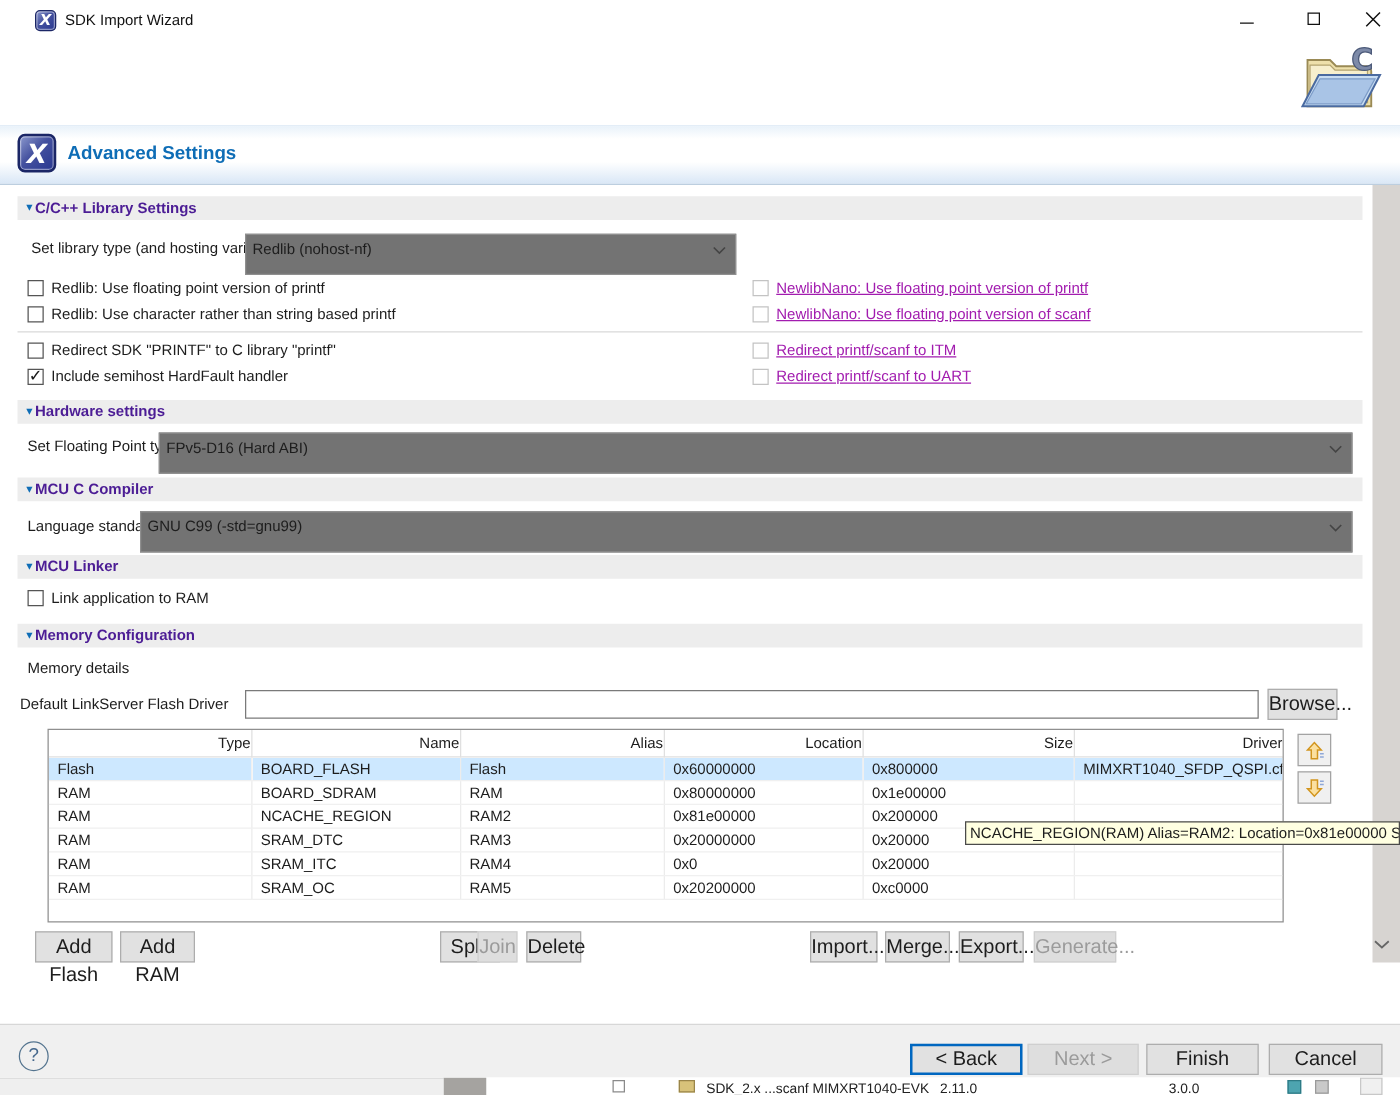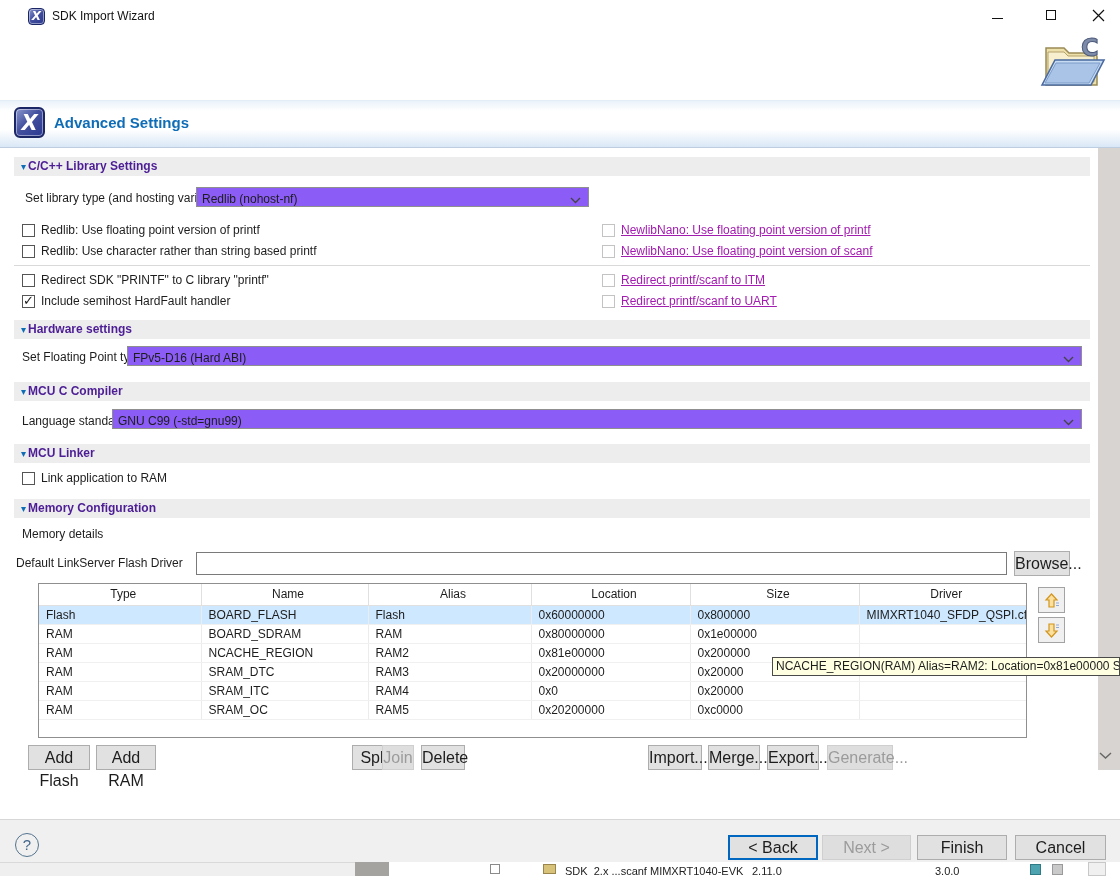--- a/index.html
+++ b/index.html
@@ -38,21 +38,21 @@
   .xicon.big { position:absolute; left:14px; top:6px; width:31px; height:31px; font-size:21px; line-height:28px; border-radius:6px; border-width:2px; }
   .htitle { position:absolute; left:54px; top:13px; font-size:15px; font-weight:bold; color:#0e6db6; }
 
   
   .secbar { position:absolute; left:14px; width:1076px; height:19px; background:#ededed; color:#4c1d95; font-weight:bold; line-height:19px; padding-left:14px; cursor:default; }
   .secbar::before { content:"▾"; position:absolute; left:7px; top:0; font-size:10px; color:#0e6db6; }
 
   .lbl { position:absolute; white-space:nowrap; }
 
   
-  .combo { position:absolute; height:20px; background:#8b5cf6; border:1px solid #8f8f8f; line-height:22px; padding-left:5px; white-space:nowrap; cursor:default; }
+  .combo { position:absolute; height:33px; background:#737373; border:1px solid #8f8f8f; line-height:22px; padding-left:5px; white-space:nowrap; cursor:default; }
   .combo svg { position:absolute; right:7px; top:9px; }
 
   
   .cbrow { position:absolute; height:16px; display:flex; align-items:center; white-space:nowrap; }
   .cb { display:inline-block; width:13px; height:13px; border:1px solid #555; background:#fff; position:relative; margin-right:6px; flex:0 0 13px; }
   .cb.checked::after { content:"✓"; position:absolute; left:0px; top:-3px; font-size:13px; font-weight:bold; color:#1a1a1a; }
   .cbrow.disabled .cb { border-color:#c3c3c3; }
   .cbrow.disabled span.t { color:#a21caf;text-decoration:underline; }
   .divider { position:absolute; left:14px; top:265px; width:1076px; border-top:1px solid #d9d9d9; }
 
@@ -60,21 +60,21 @@
   .tinput { position:absolute; background:#fff; border:1px solid #7a7a7a; height:23px; padding:0 4px; font-family:inherit; font-size:12px; }
 
   
   .btn { position:absolute; height:25px; background:#e1e1e1; border:1px solid #adadad; font-family:inherit; font-size:16px; color:#1d1d1d; text-align:center; line-height:23px; cursor:default; }
   .btn.disabled { background:#dedede; border-color:#cfcfcf; color:#9b9b9b; }
   .btn.focused { border:2px solid #0067c0; line-height:21px; }
 
   
   .memtable-wrap { position:absolute; left:38px; top:583px; width:989px; height:155px; border:1px solid #8f8f8f; background:#fff; overflow:hidden; }
   table.mem { border-collapse:collapse; table-layout:fixed; width:987px; }
-  table.mem th { height:21px; font-weight:normal; text-align:center; padding-left:7px; border-right:1px solid #e0e0e0; border-bottom:1px solid #e0e0e0; background:#fff; overflow:hidden; white-space:nowrap; }
+  table.mem th { height:21px; font-weight:normal; text-align:right; padding-left:7px; border-right:1px solid #e0e0e0; border-bottom:1px solid #e0e0e0; background:#fff; overflow:hidden; white-space:nowrap; }
   table.mem td { height:19px; padding-left:7px; border-right:1px solid #ececec; border-bottom:1px solid #f0f0f0; overflow:hidden; white-space:nowrap; }
   table.mem th:last-child, table.mem td:last-child { border-right:none; }
   tr.selected td { background:#cde8ff; }
 
   .movebtn { position:absolute; left:1038px; width:27px; height:26px; background:#f0f0f0; border:1px solid #a3a3a3; display:flex; align-items:center; justify-content:center; }
 
   .tooltip { position:absolute; left:772px; top:657px; width:348px; height:19px; background:#ffffe1; border:1px solid #4a4a4a; font-size:12px; line-height:17px; padding:0 3px; white-space:nowrap; overflow:hidden; z-index:5; }
 
   .graystrip { position:absolute; left:1098px; top:148px; width:22px; height:622px; background:#d7d4d1; }
 

